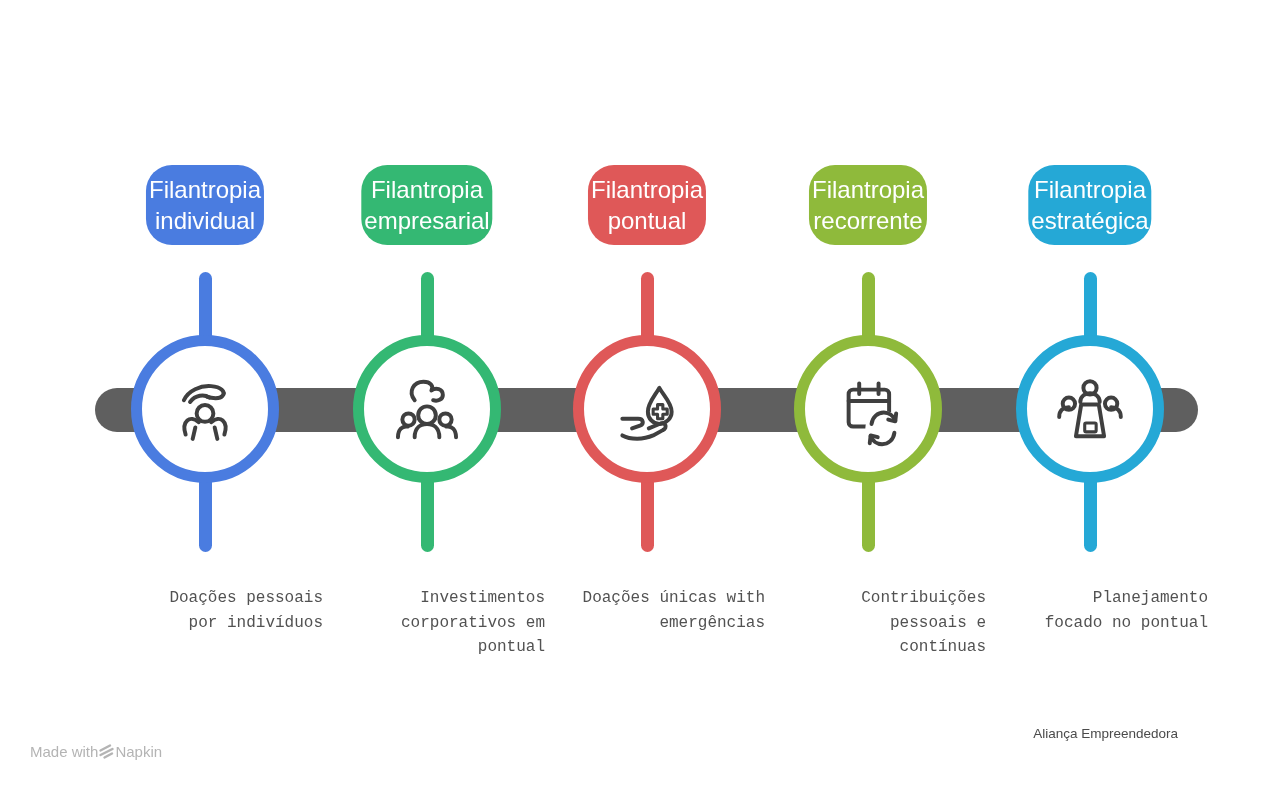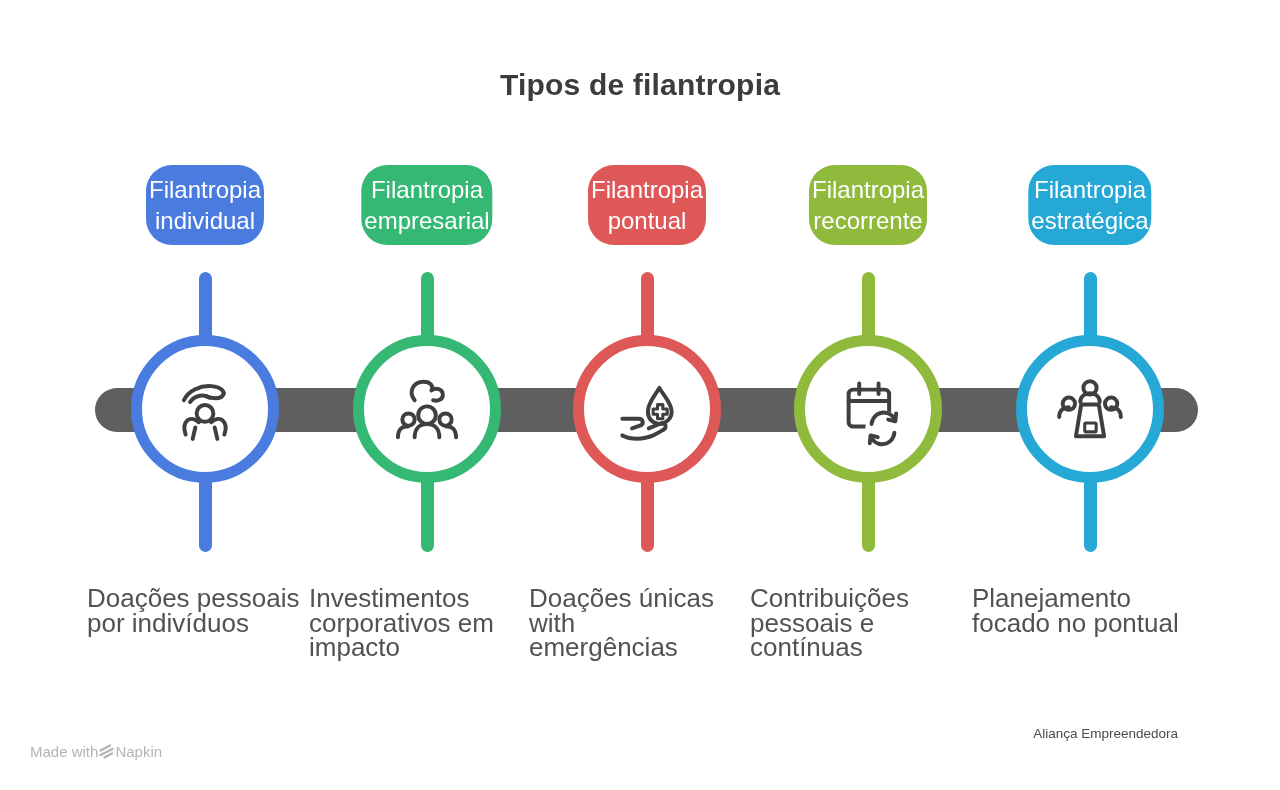--- a/index.html
+++ b/index.html
@@ -32,40 +32,39 @@
     background:#fff; z-index:3; display:flex; align-items:center; justify-content:center;
   }
   .icon svg { width:88px; height:88px; display:block; }
   .icon path, .icon circle, .icon rect, .icon line {
     fill:none; stroke:#3f3f3f; stroke-width:4.5; stroke-linecap:round; stroke-linejoin:round;
   }
   .icon .mask { fill:#ffffff; stroke:none; }
   .icon .thin { stroke-width:3.5; }
   .desc {
     position:absolute; top:586px; left:0; transform:translateX(-50%);
-    width:236px; text-align:left; font-size:26px; line-height:24.5px;
-    color:#525252; white-space:pre-line; z-index:1;
+    width:236px; text-align:right; font-size:16px; line-height:24.5px;
+    color:#525252; white-space:pre-line; z-index:1;font-family:Liberation Mono, monospace;
   }
   .attribution {
     position:absolute; top:716px; right:102px;
     font-size:13.5px; color:#4b4b4b;margin-top:10px;
   }
   .made-with {
     position:absolute; left:30px; top:743px; display:flex; align-items:center;
     color:#b4b4b4; font-size:15px;
   }
   .napkin-logo svg { width:17px; height:17px; display:block; }
   .napkin-logo path { fill:none; stroke:#b4b4b4; stroke-width:2.4; stroke-linecap:round; }
 </style>
 </head>
 <body>
 
 <div class="canvas">
 
-  <div class="title">Tipos de filantropia</div>
 
   <div class="bar" style="background-color: rgb(95, 95, 95);"></div>
 
   <div class="node n1">
     <div class="badge" style="background-color: rgb(74, 124, 224);">Filantropia
 individual</div>
     <div class="stem stem-top" style="background-color: rgb(74, 124, 224);"></div>
     <div class="stem stem-bottom" style="background-color: rgb(74, 124, 224);"></div>
     <div class="circle" style="border-color: rgb(74, 124, 224);">
       <span class="icon">
@@ -97,21 +96,21 @@
           <circle cx="29" cy="62" r="7"></circle>
           <circle cx="71" cy="62" r="7"></circle>
           <path d="M36 82 C36 71 43 67 50 67 C57 67 64 71 64 82"></path>
           <path d="M17 82 C17 73 22 69 28 70"></path>
           <path d="M83 82 C83 73 78 69 72 70"></path>
         </svg>
       </span>
     </div>
     <div class="desc">Investimentos
 corporativos em
-impacto</div>
+pontual</div>
   </div>
 
   <div class="node n3">
     <div class="badge" style="background-color: rgb(223, 88, 88);">Filantropia
 pontual</div>
     <div class="stem stem-top" style="background-color: rgb(223, 88, 88);"></div>
     <div class="stem stem-bottom" style="background-color: rgb(223, 88, 88);"></div>
     <div class="circle" style="border-color: rgb(223, 88, 88);">
       <span class="icon">
         <svg viewBox="0 0 100 100">

